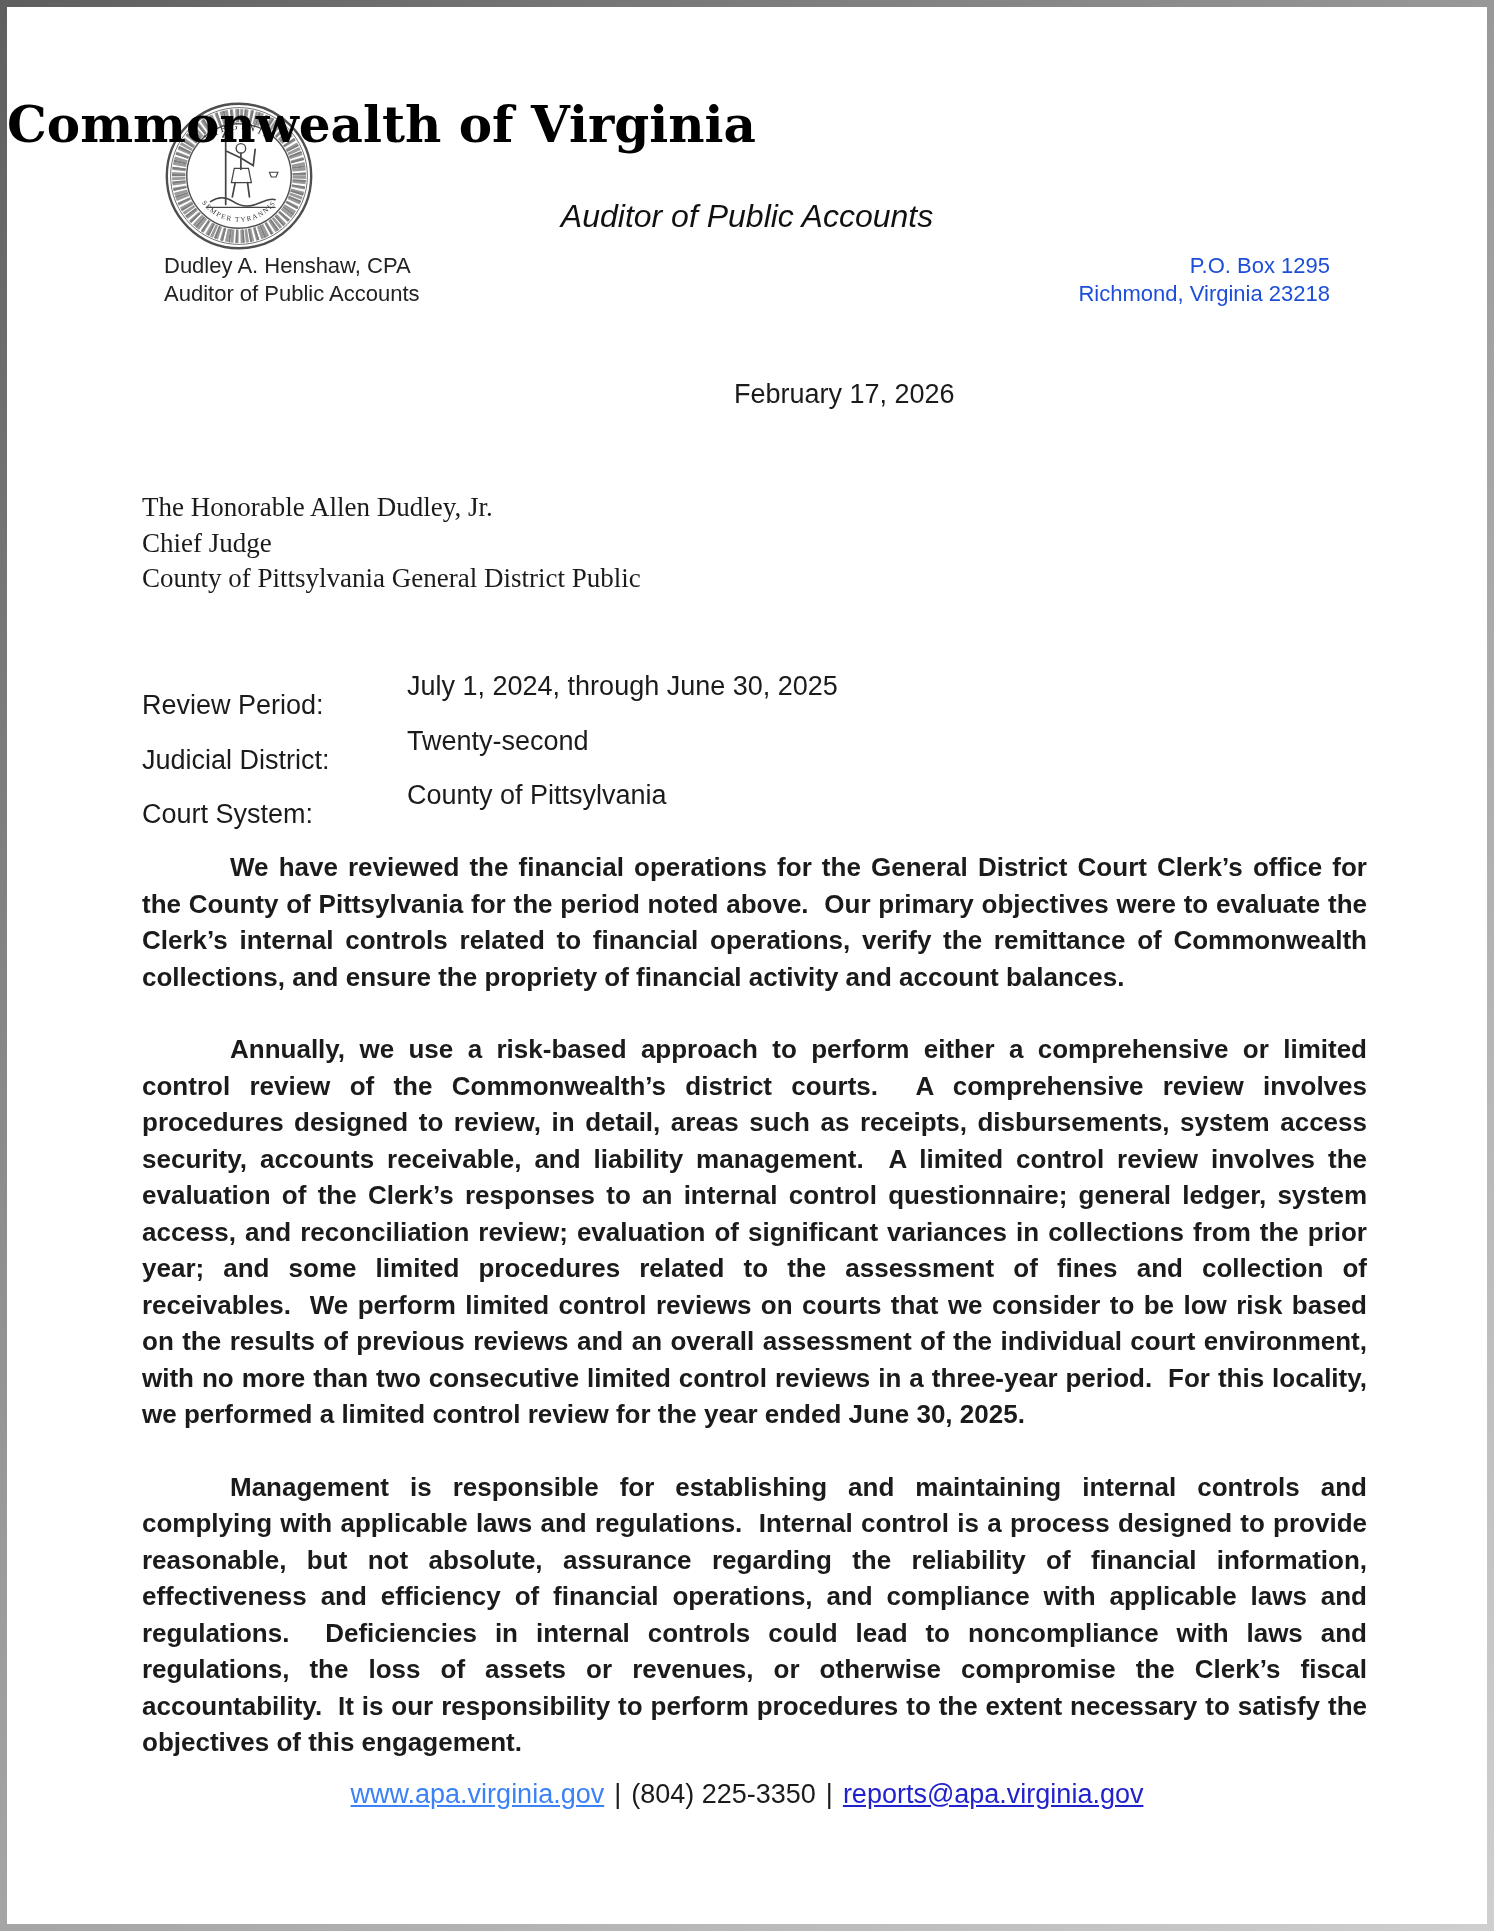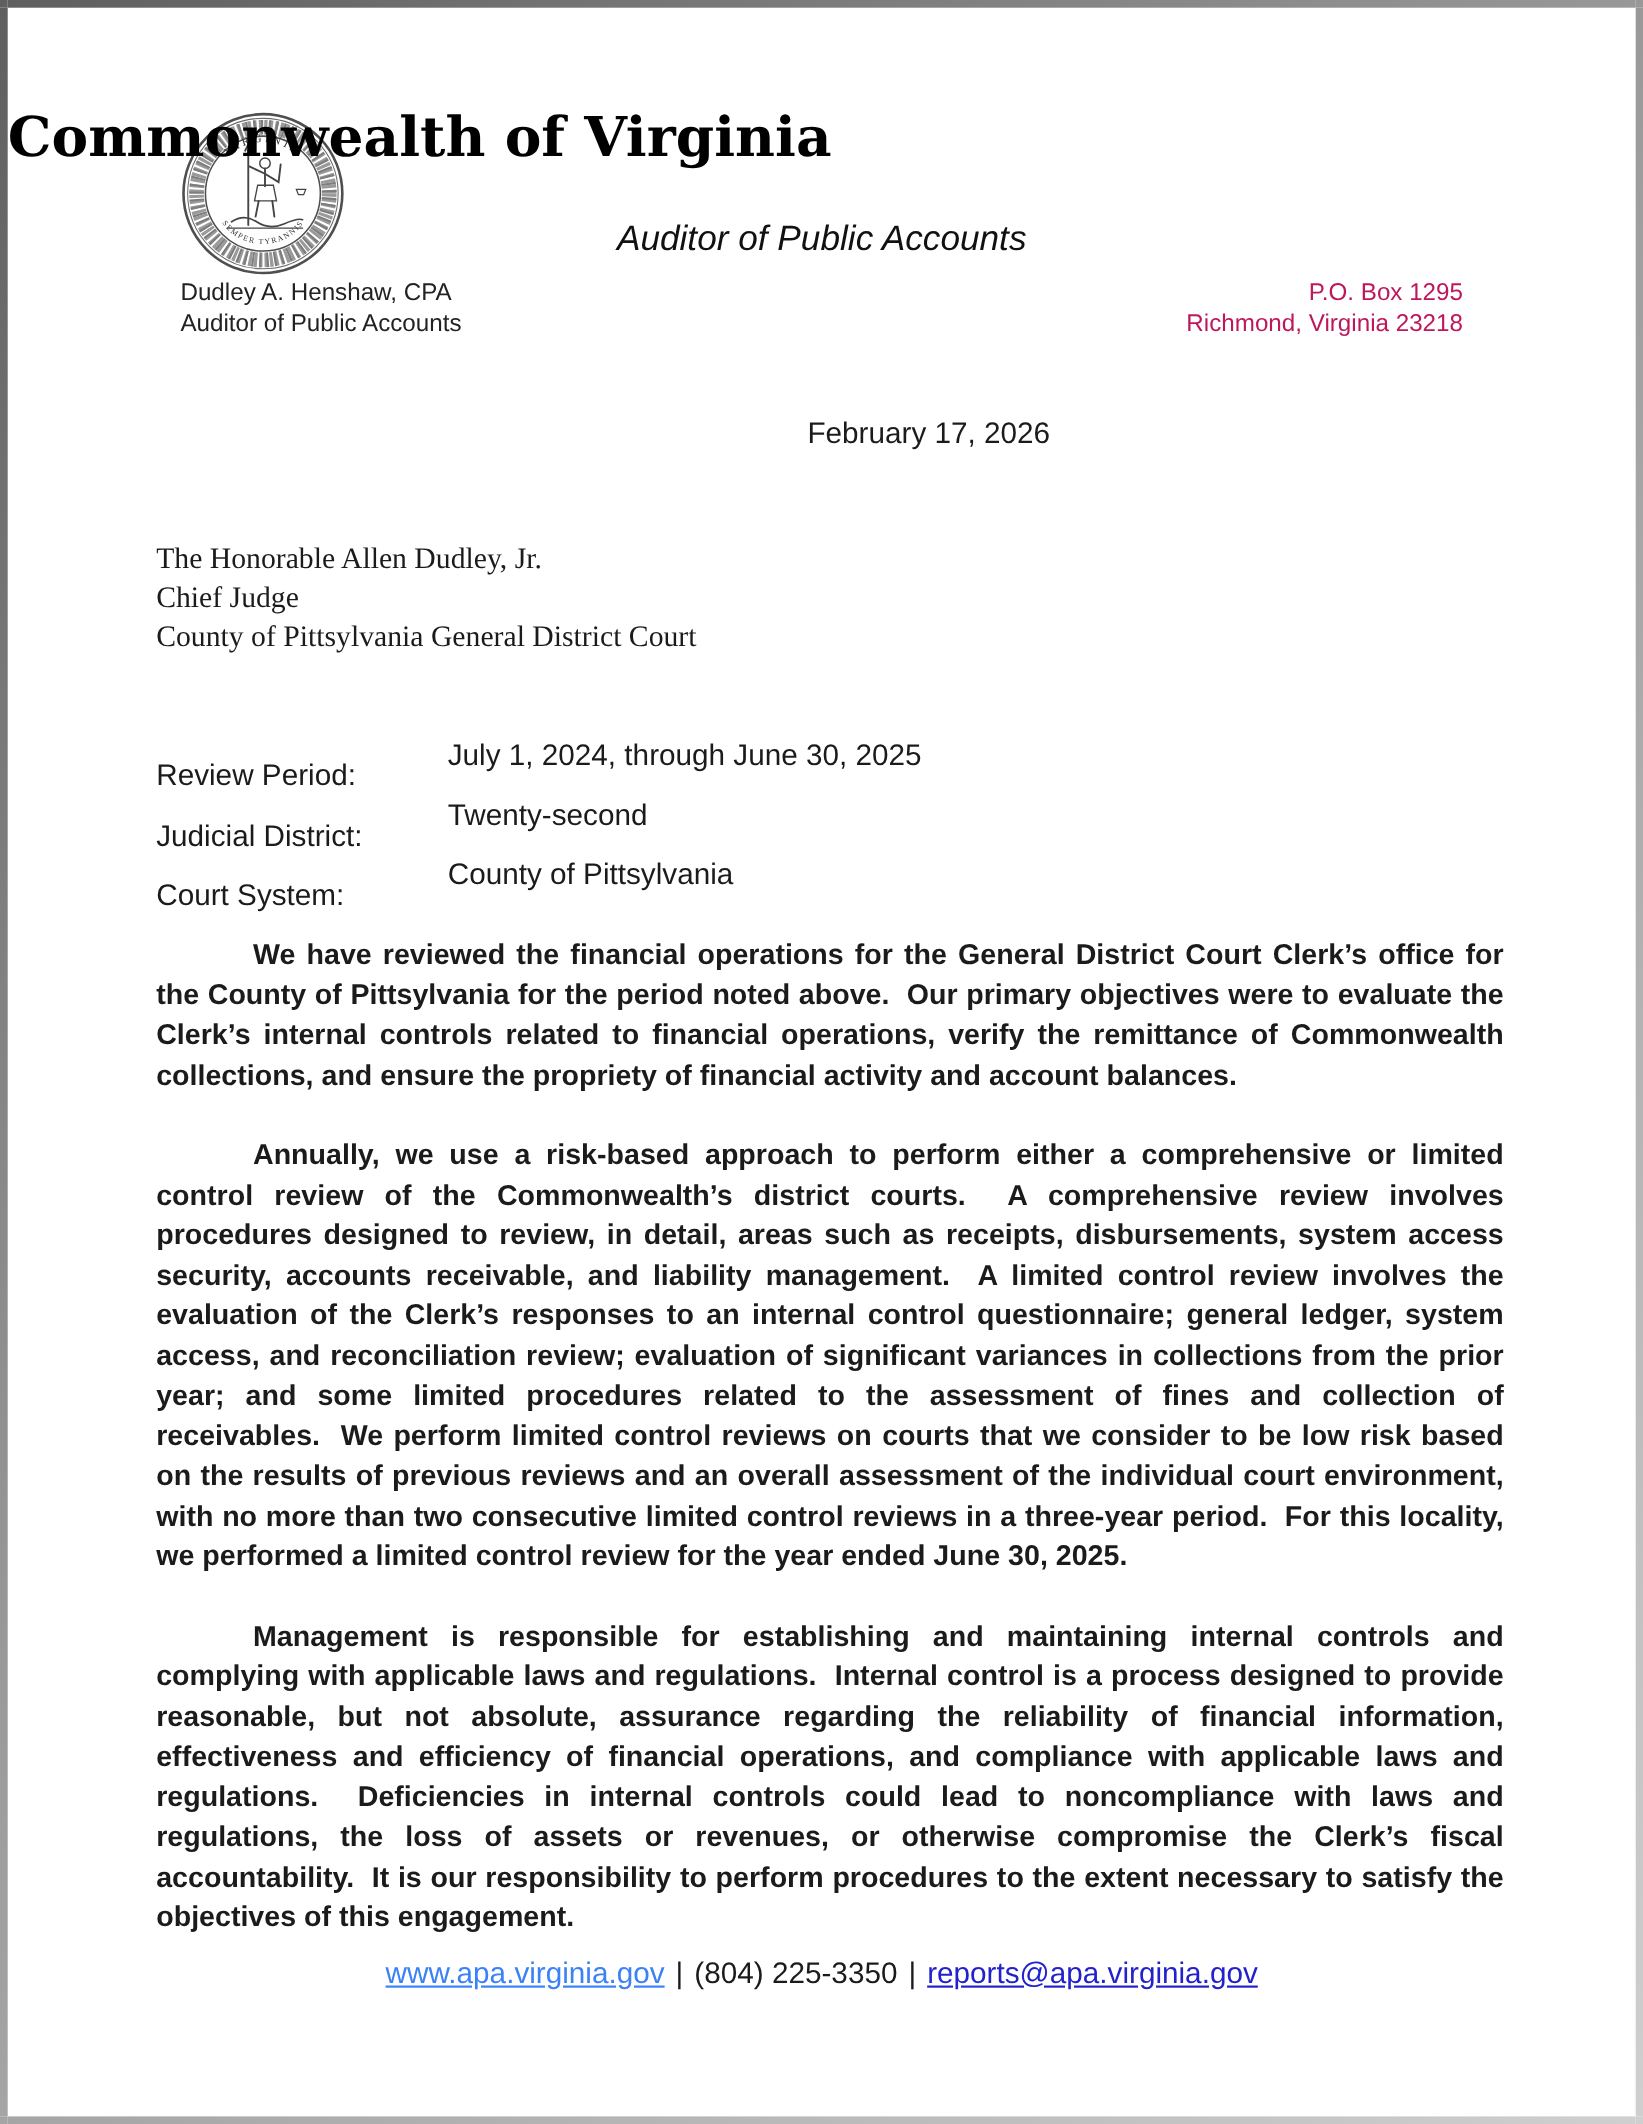--- a/index.html
+++ b/index.html
@@ -27,21 +27,21 @@
     color:#000;
   }
   .lh-subtitle{
     left:0;top:190px;width:100%;
     text-align:center;
     font-style:italic;
     font-size:32px;line-height:1.2;
     color:#111;
   }
   .lh-left{left:157px;top:245px;font-size:22px;line-height:28px;color:#222;}
-  .lh-right{right:157px;top:245px;font-size:22px;line-height:28px;text-align:right;color:#be185d;}
+  .lh-right{right:157px;top:245px;font-size:22px;line-height:28px;text-align:right;color:#1d4ed8;}
   
   .date-line{left:727px;top:372px;font-size:27px;color:#1b1b1b;}
   .recipient{left:135px;top:483px;font-size:27px;line-height:35.5px;font-family:Liberation Serif, serif;}
   .details{left:135px;top:662px;font-size:27px;line-height:35.5px;}
   .details .row{display:flex;}
   .details .lbl{width:265px;flex:0 0 265px;margin-top:19px;}
   .body-text{
     left:135px;top:842px;width:1225px;
     font-size:26px;line-height:36.5px;
     text-align:justify;
@@ -107,21 +107,21 @@
   <div class="abs lh-right">
     <div>P.O. Box 1295</div>
     <div>Richmond, Virginia 23218</div>
   </div>
 
   <div class="abs date-line">February 17, 2026</div>
 
   <div class="abs recipient">
     <div>The Honorable Allen Dudley, Jr.</div>
     <div>Chief Judge</div>
-    <div>County of Pittsylvania General District Court</div>
+    <div>County of Pittsylvania General District Public</div>
   </div>
 
   <div class="abs details">
     <div class="row">
       <span class="lbl">Review Period:</span>
       <span class="val">July 1, 2024, through June 30, 2025</span>
     </div>
     <div class="row">
       <span class="lbl">Judicial District:</span>
       <span class="val">Twenty-second</span>

